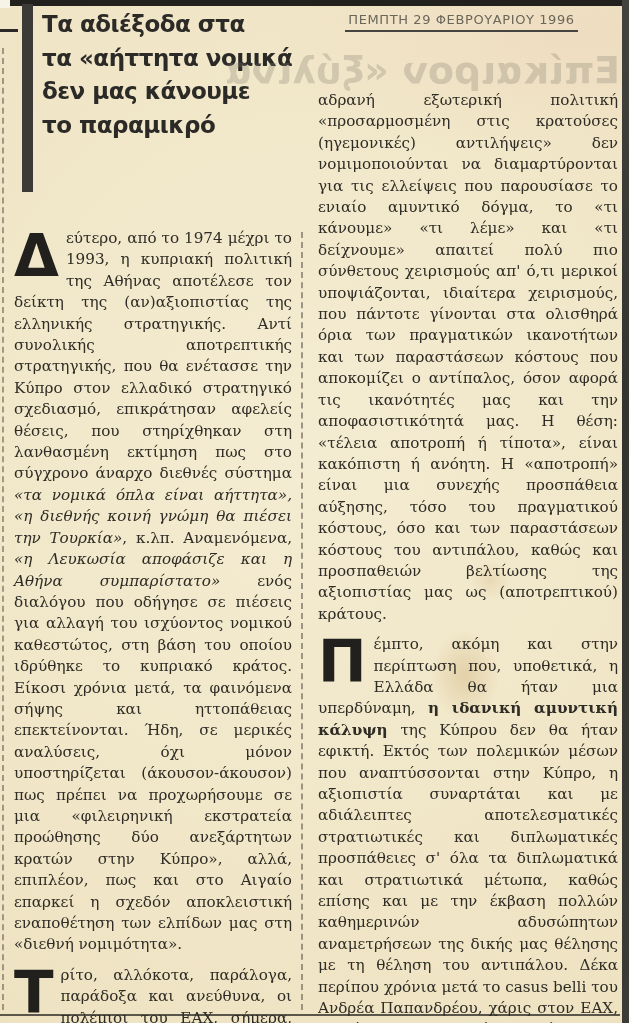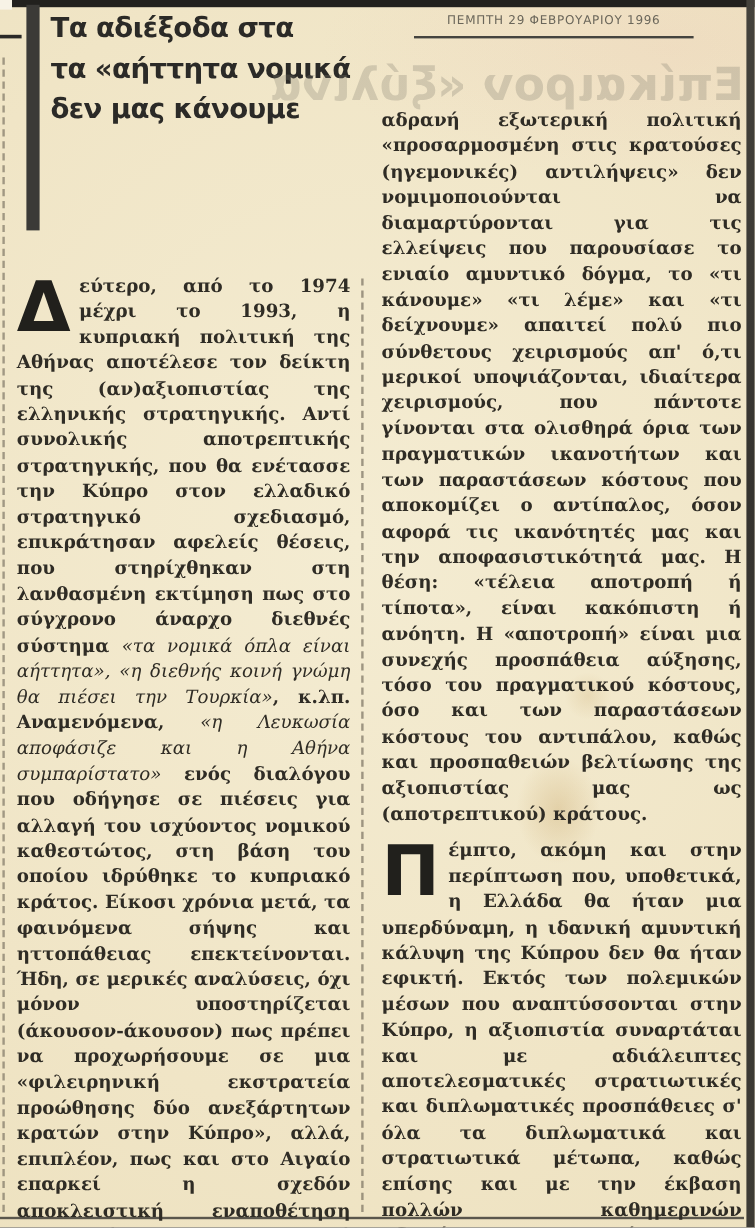--- a/index.html
+++ b/index.html
@@ -26,21 +26,21 @@
   .headline{
     position:absolute;left:42px;top:8px;width:262px;
     font-family:"DejaVu Sans","Liberation Sans",sans-serif;
     font-weight:bold;font-size:23px;line-height:33.5px;
     letter-spacing:-0.5px;color:#2b2a27;
   }
   
   .dateline{
     position:absolute;left:345px;top:12px;width:233px;
     font-family:"DejaVu Sans","Liberation Sans",sans-serif;
-    font-size:10px;letter-spacing:0.6px;color:#6a665a;
+    font-size:13px;letter-spacing:0.6px;color:#6a665a;
     text-align:center;white-space:nowrap;
   }
   .dateline-rule{position:absolute;left:345px;top:30px;width:233px;height:2px;background:#45443f;}
   
   .bleed{
     position:absolute;left:318px;top:48px;width:302px;
     font-family:"DejaVu Sans","Liberation Sans",sans-serif;
     font-weight:bold;font-size:38px;line-height:44px;
     color:rgba(125,122,108,0.28);
     transform:scaleX(-1);
@@ -59,21 +59,21 @@
   .column-divider{position:absolute;left:301px;top:232px;height:778px;width:0;border-left:2px dashed rgba(110,103,88,0.65);}
   p.body-para{margin:0 0 9px 0;}
   .dropcap{
     float:left;
     font-family:"DejaVu Sans","Liberation Sans",sans-serif;
     font-weight:bold;
     font-size:58px;line-height:50px;
     padding:3px 7px 0 0;
     color:#21201c;
   }
-  .seg-normal{font-style:normal;font-weight:bold;}
+  .seg-normal{font-style:normal;font-weight:normal;}
   .seg-italic{font-style:italic;}
   .seg-bold{font-weight:bold;}
   .stain{
     position:absolute;left:430px;top:630px;width:70px;height:90px;
     background:radial-gradient(ellipse at center, rgba(188,148,78,0.28), rgba(188,148,78,0) 70%);
     border-radius:50%;
     pointer-events:none;
   }
   .stain2{
     position:absolute;left:470px;top:560px;width:40px;height:40px;
@@ -93,20 +93,21 @@
   <div class="left-corner-rule"></div>
   <div class="left-edge-dashes"></div>
   <div class="bottom-rule"></div>
 
   <div class="title-accent-bar"></div>
 
   <div class="headline">
     <div>Τα αδιέξοδα στα</div>
     <div>τα «αήττητα νομικά</div>
     <div>δεν μας κάνουμε</div>
+    <div>το παραμικρό</div>
   </div>
 
   <div class="dateline">ΠΕΜΠΤΗ 29 ΦΕΒΡΟΥΑΡΙΟΥ 1996</div>
   <div class="dateline-rule"></div>
 
   <div class="bleed">Επίκαιρον «ξύλινα</div>
 
   <div class="stain"></div>
   <div class="stain2"></div>
 

